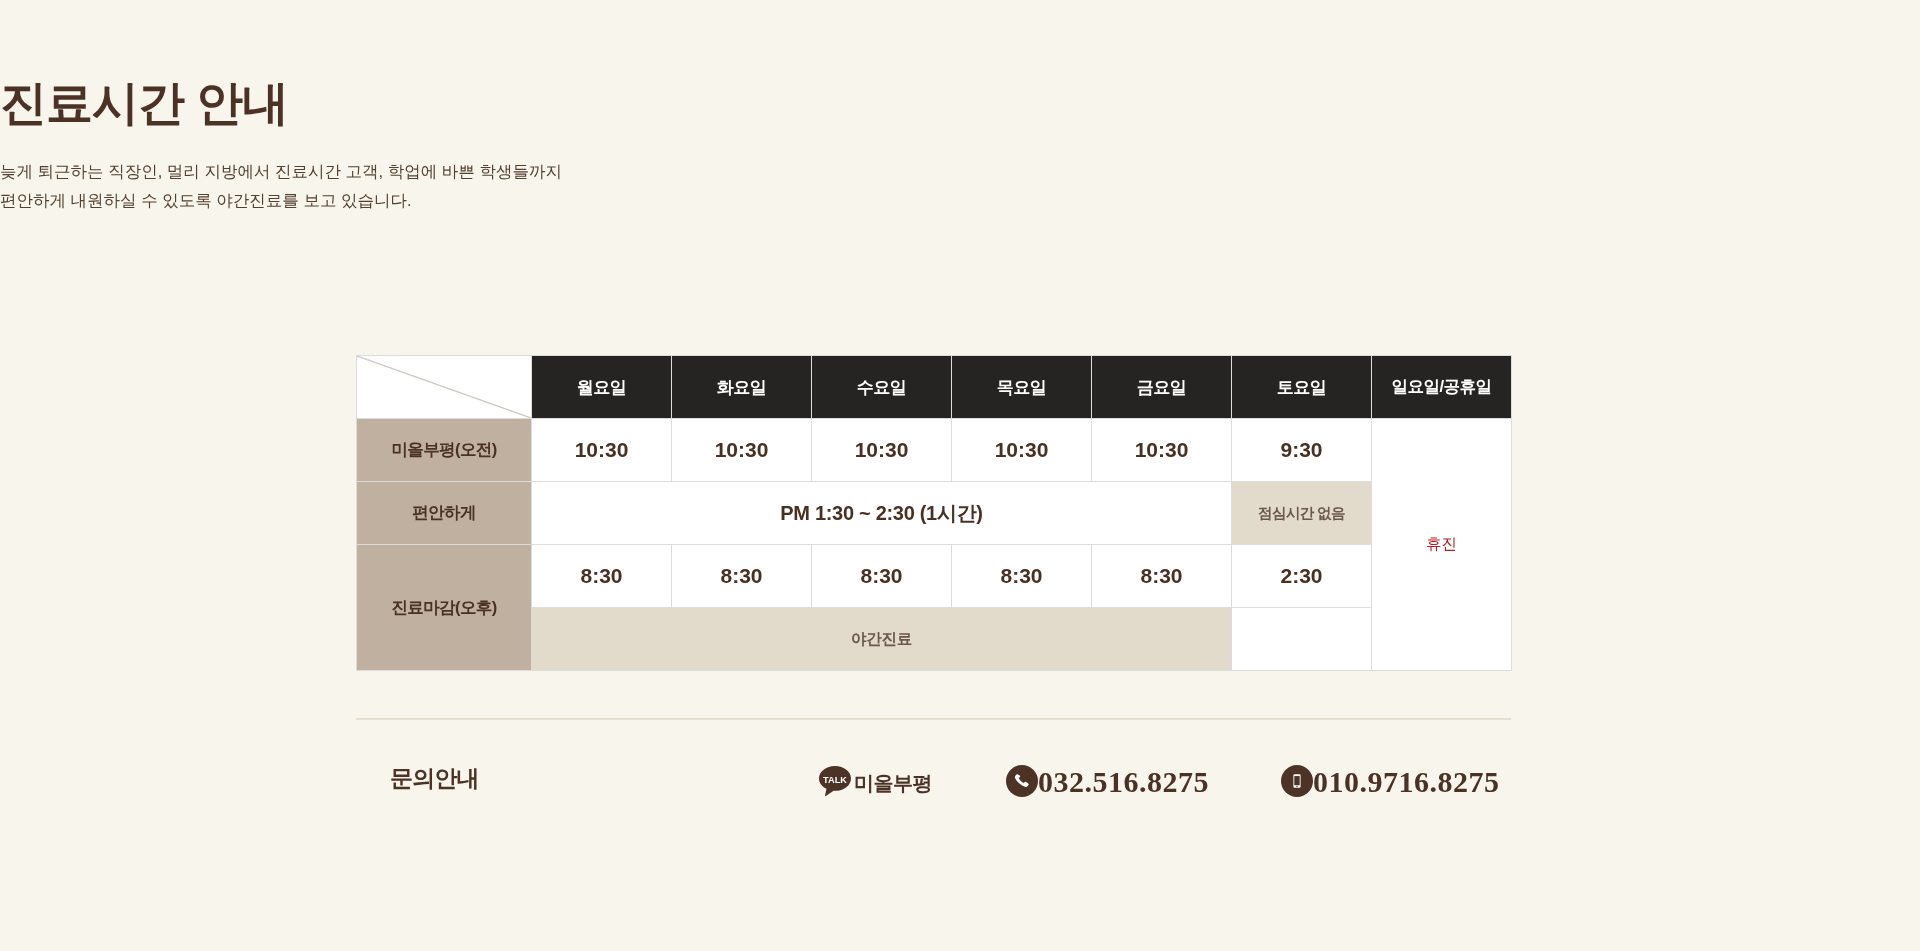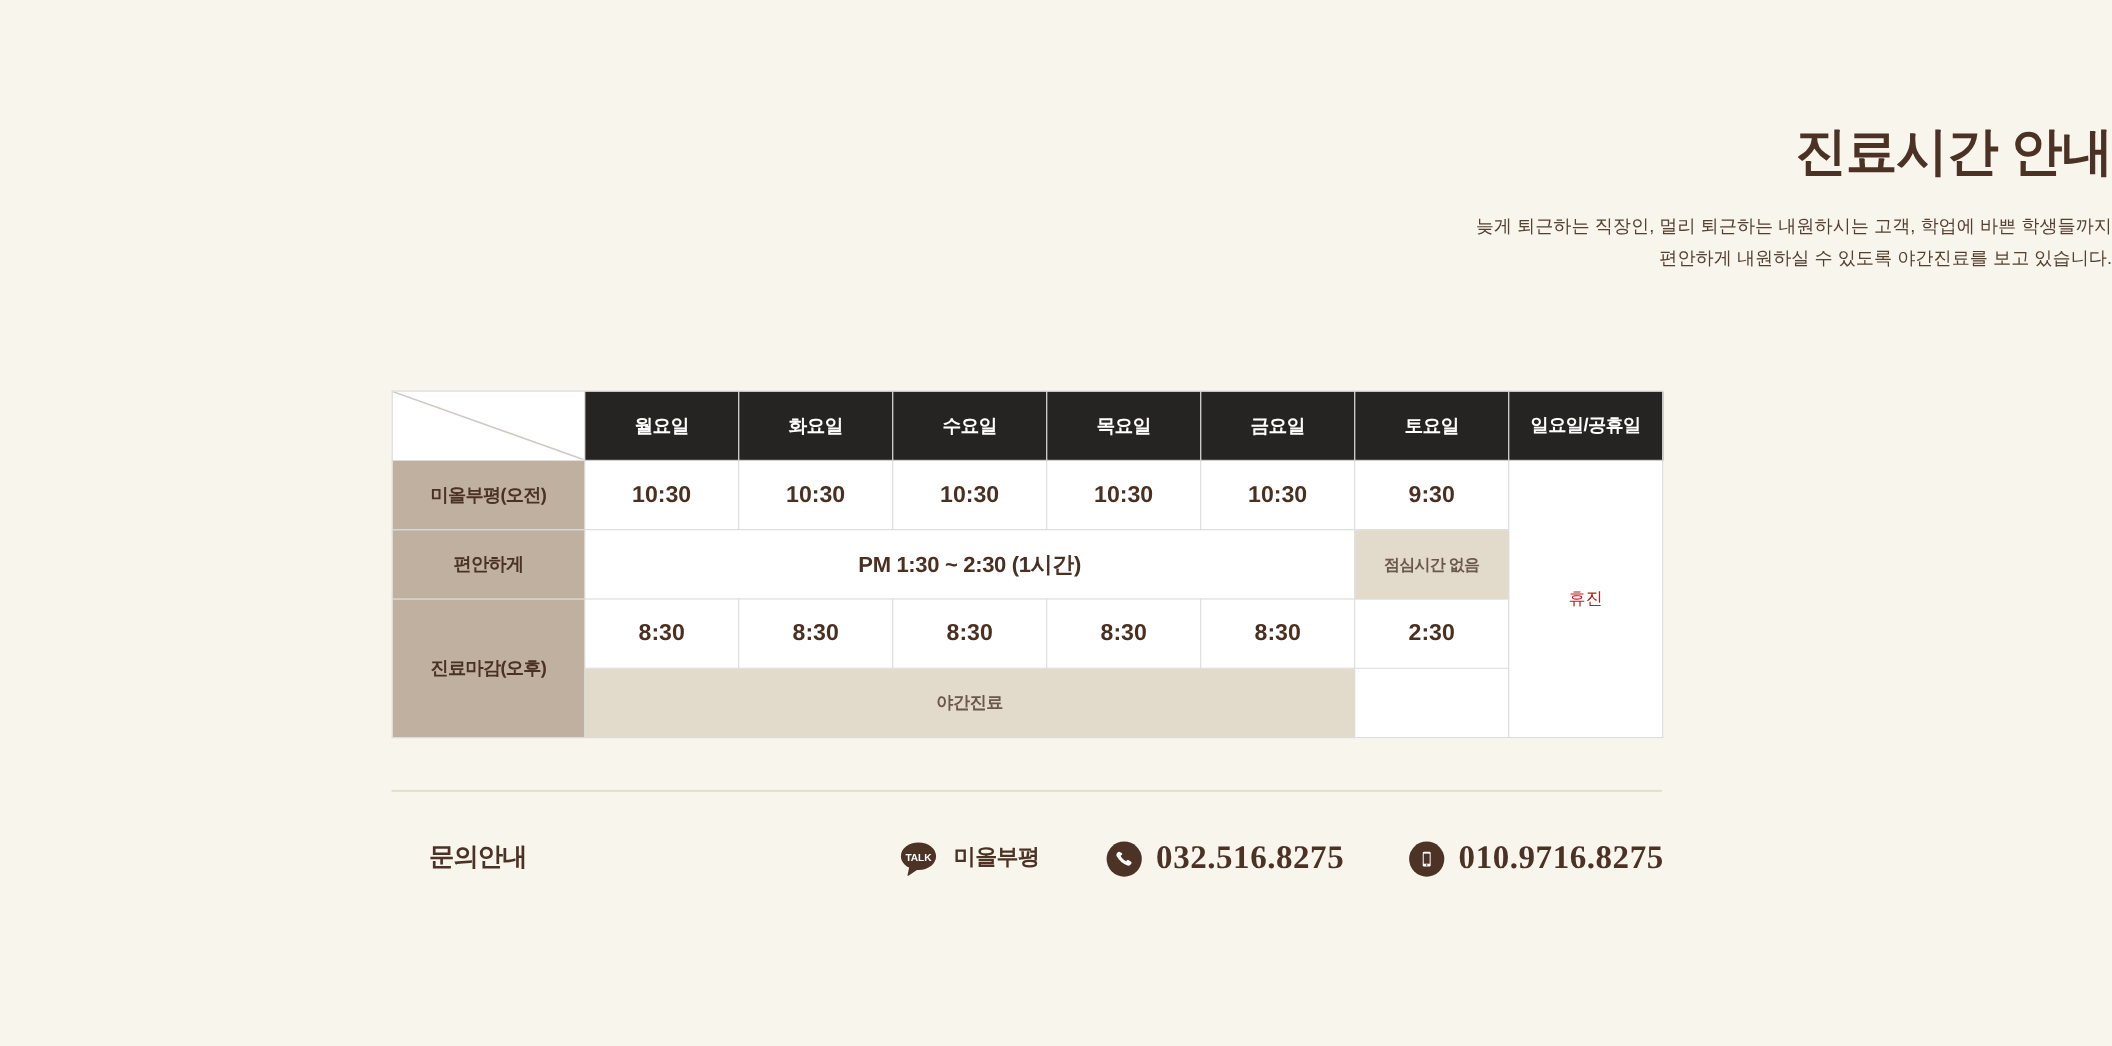--- a/index.html
+++ b/index.html
@@ -18,22 +18,22 @@
 
   .page {
     position: relative;
     width: 1920px;
     height: 951px;
     box-sizing: border-box;
   }
 
   
   .header {
-    text-align: right;
-    padding-top: 112px;
+    text-align: left;
+    padding-top: 77px;
   }
   .page-title {
     font-size: 47px;
     font-weight: 700;
     letter-spacing: -1px;
     color: #4b3225;
     margin: 0;
     line-height: 1.1;
   }
   .subtitle {
@@ -162,22 +162,21 @@
     left: 34px;
     top: 8px;
     font-size: 23px;
     font-weight: 700;
     color: #4b3225;
     letter-spacing: -0.8px;
   }
   .contact-item {
     position: absolute;
     display: flex;
-    align-items: flex-start;
-    gap: 13px;
+    align-items: flex-end;
     top: 10px;
   }
   .contact-item.kakao { left: 462px; }
   .contact-item.tel   { left: 650px; }
   .contact-item.mobile{ left: 925px; }
 
   .ico {
     display: inline-flex;
     align-items: center;
     justify-content: center;
@@ -207,21 +206,21 @@
   }
 </style>
 </head>
 <body>
 
 <div class="page">
 
   <div class="header">
     <h1 class="page-title">진료시간 안내</h1>
     <div class="subtitle">
-      <span class="subtitle-line">늦게 퇴근하는 직장인, 멀리 퇴근하는 내원하시는 고객, 학업에 바쁜 학생들까지</span>
+      <span class="subtitle-line">늦게 퇴근하는 직장인, 멀리 지방에서 진료시간 고객, 학업에 바쁜 학생들까지</span>
       <span class="subtitle-line">편안하게 내원하실 수 있도록 야간진료를 보고 있습니다.</span>
     </div>
   </div>
 
   <div class="table-wrap">
     <table class="hours">
       <colgroup>
         <col style="width:175px">
         <col style="width:140px">
         <col style="width:140px">

